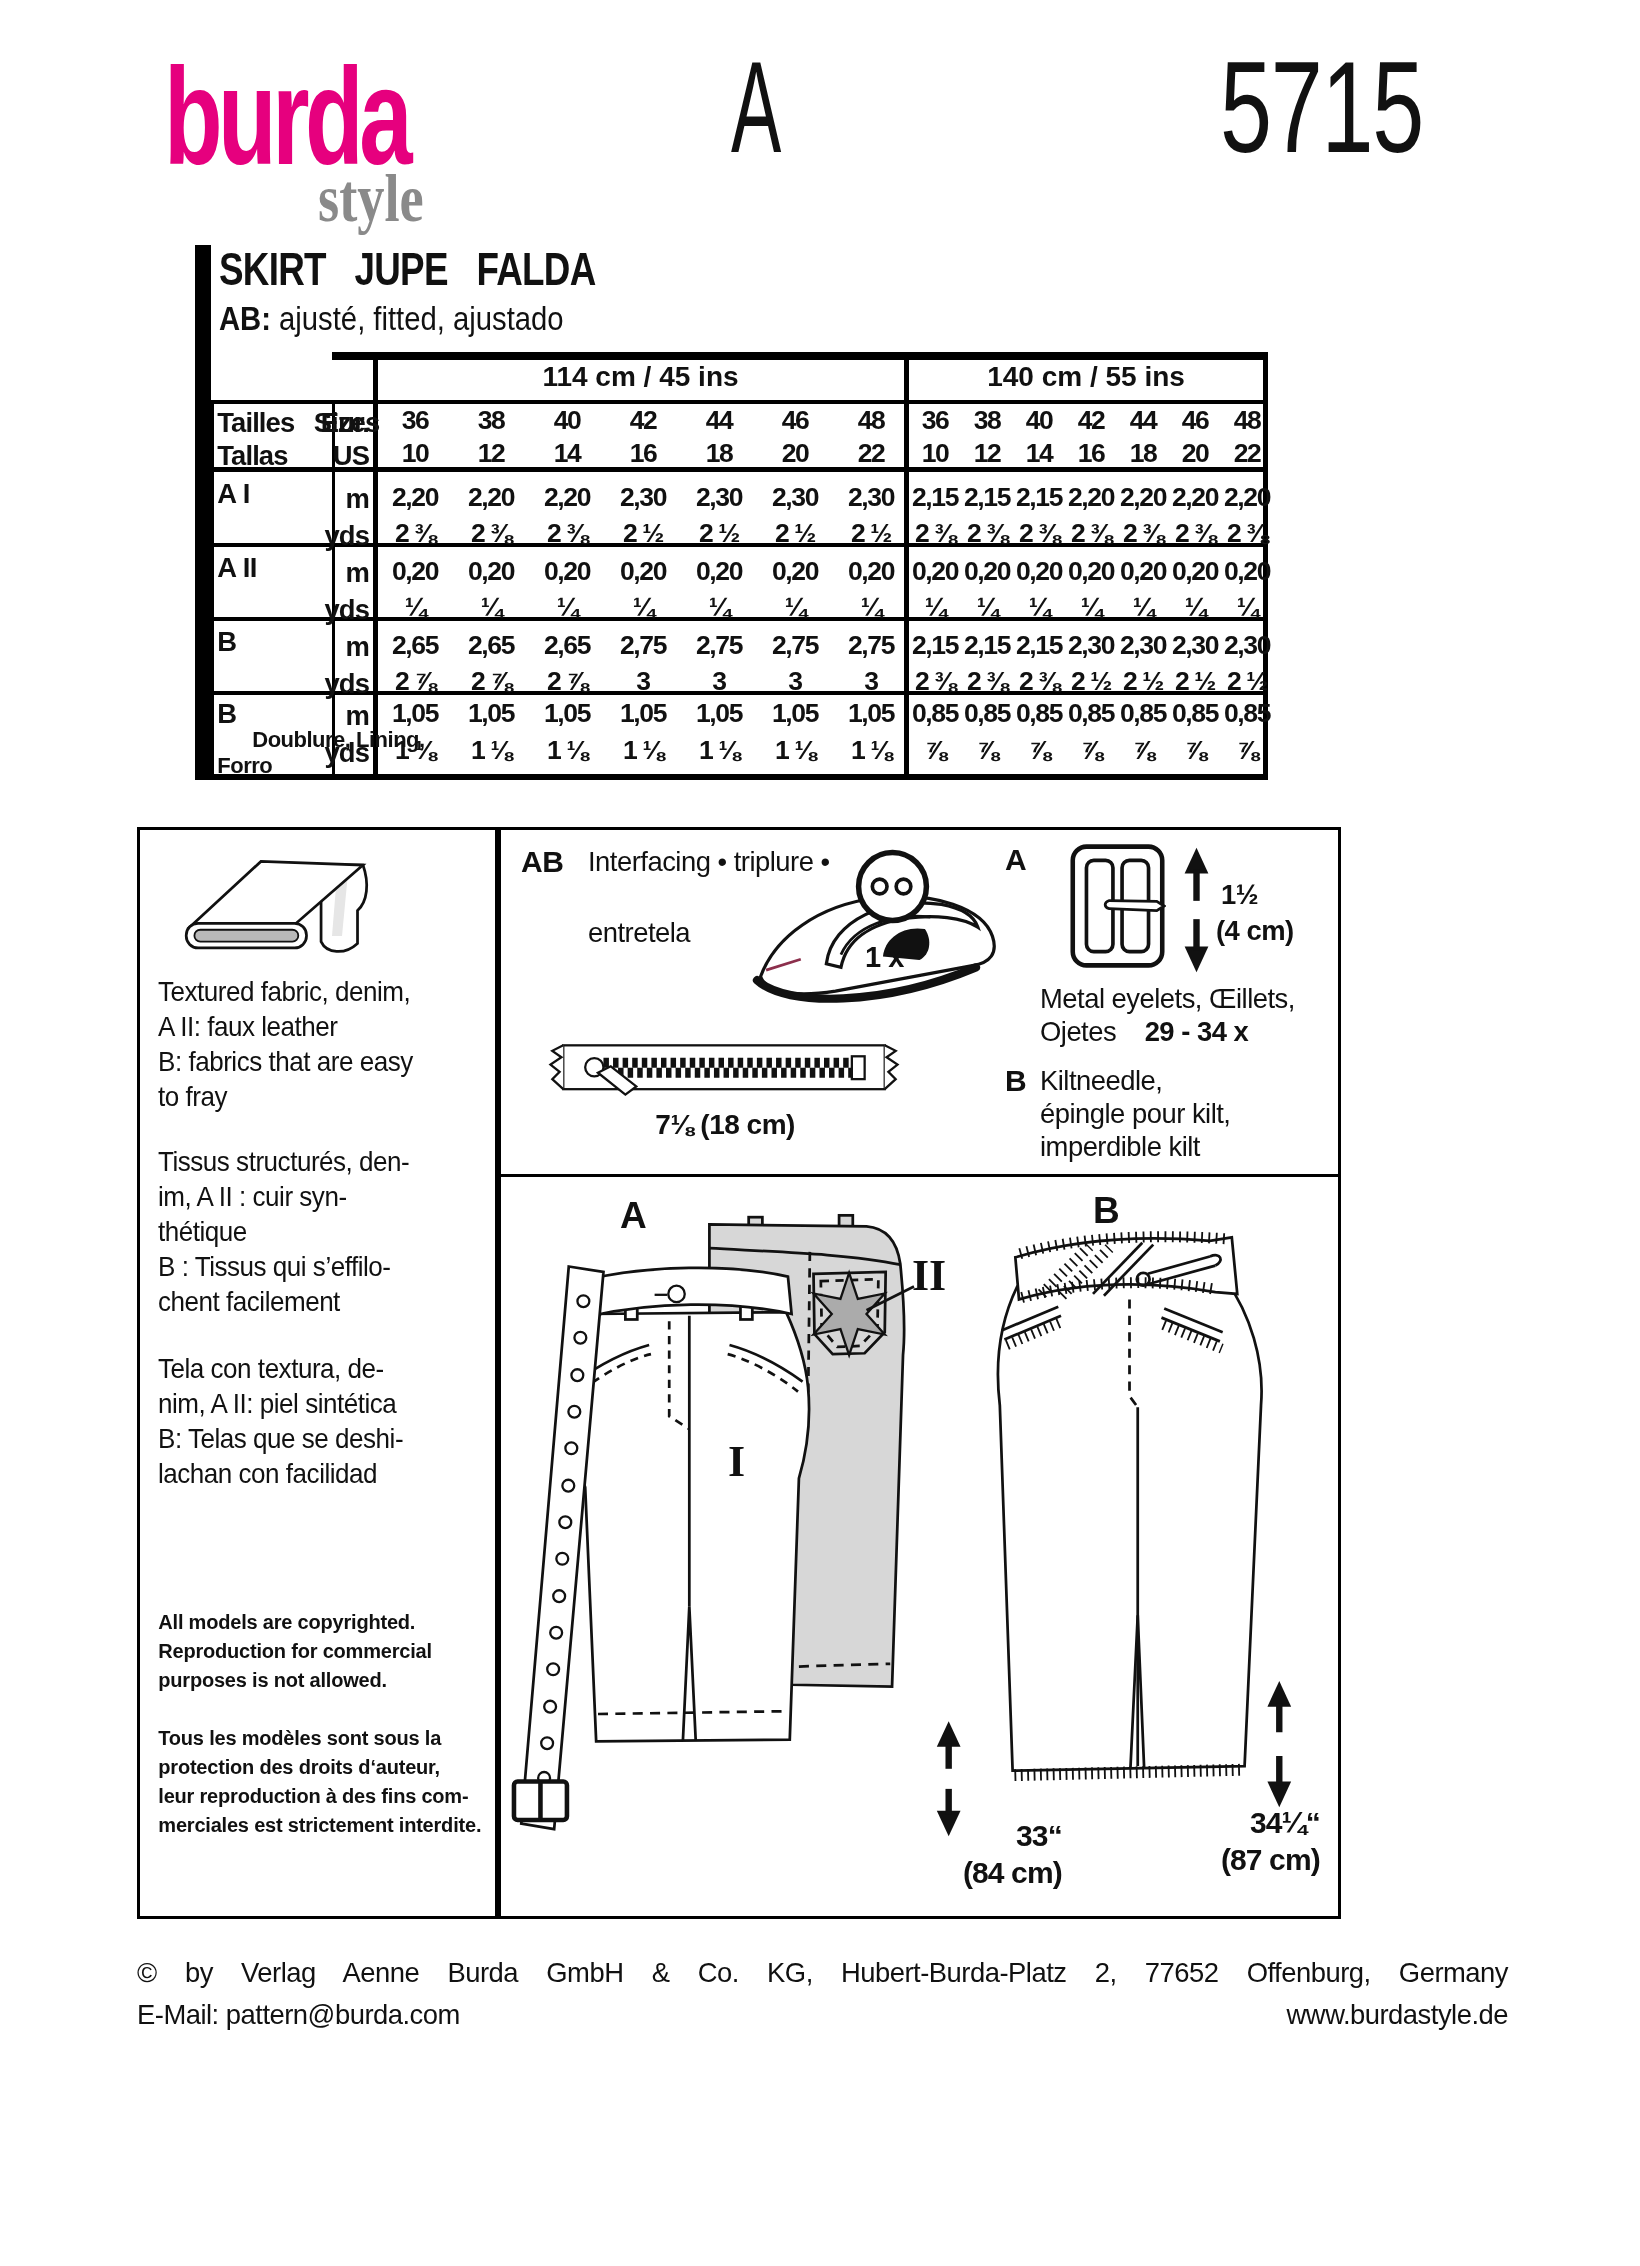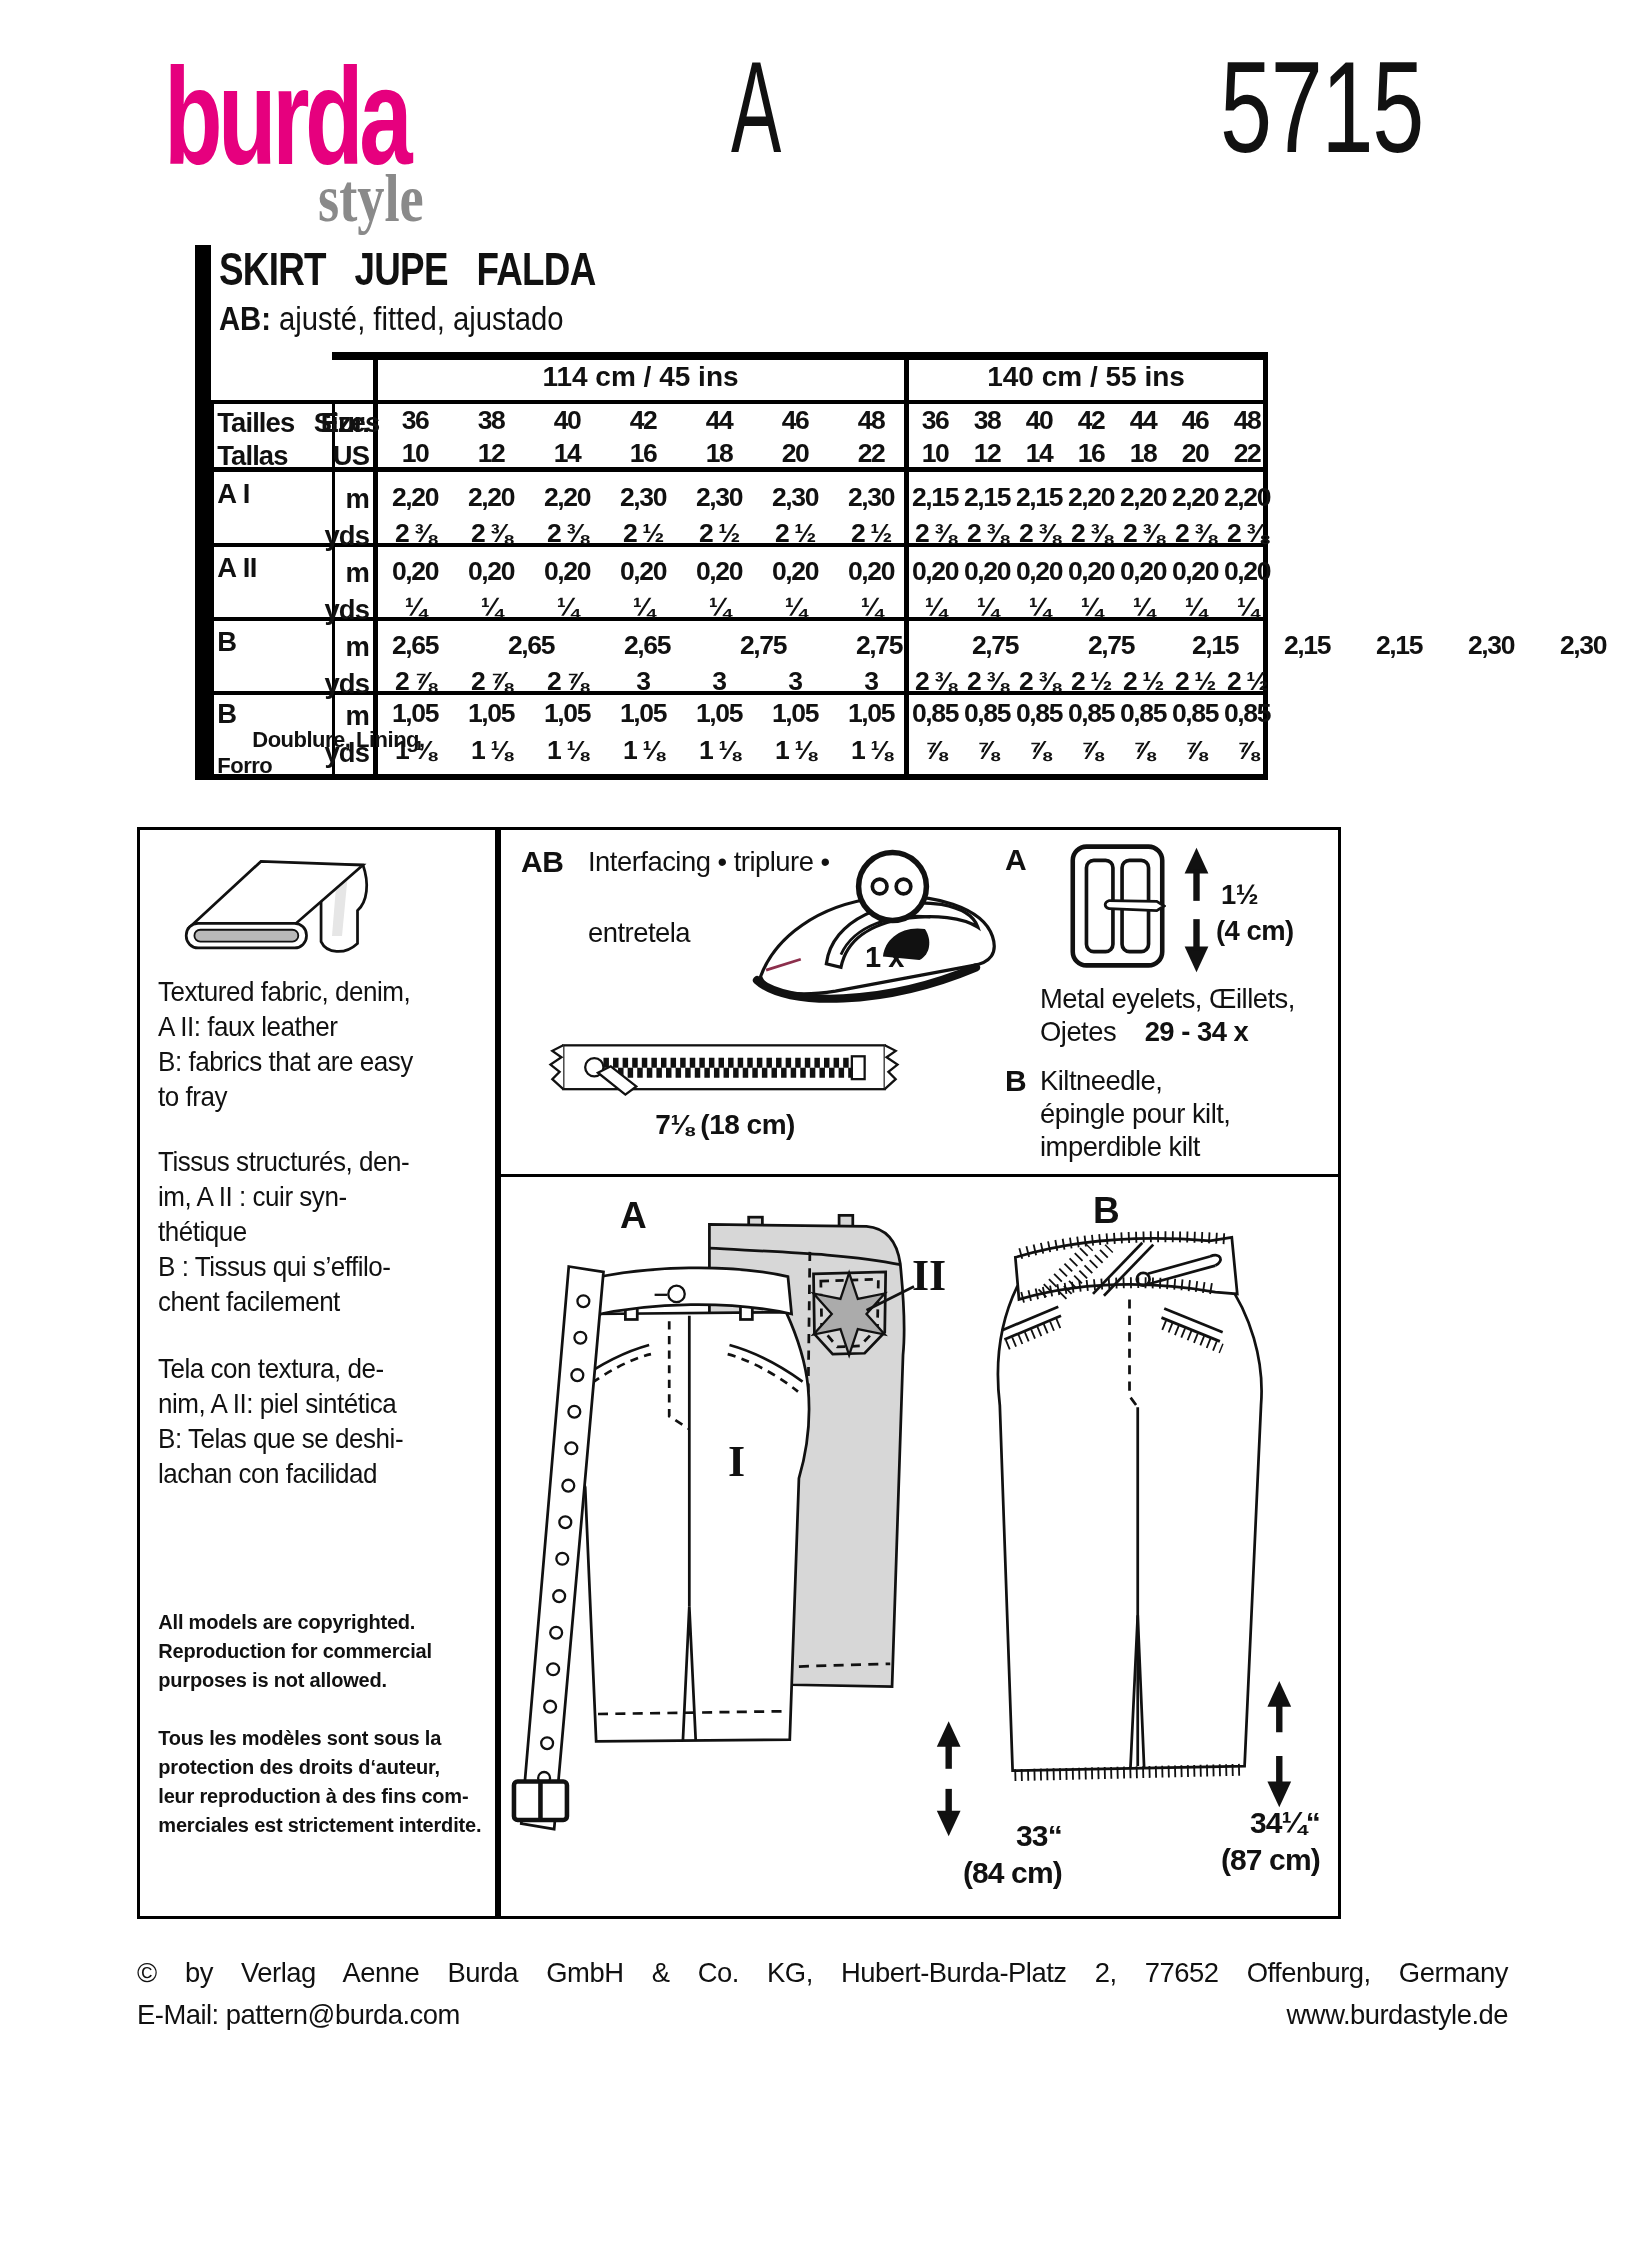--- a/index.html
+++ b/index.html
@@ -192,21 +192,21 @@
         <span>¼</span>
         <span>¼</span>
         <span>¼</span>
         <span>¼</span>
         <span>¼</span>
     </div>
 
     <div class="rlabel" style="top:276px;">B</div>
     <div class="unit" style="top:281px;">m</div>
     <div class="unit" style="top:318px;">yds</div>
-    <div class="grid" style="top:280px;gap:40px;">
+    <div class="grid" style="top:280px;">
       <span>2,65</span>
         <span>2,65</span>
         <span>2,65</span>
         <span>2,75</span>
         <span>2,75</span>
         <span>2,75</span>
         <span>2,75</span>
         <span>2,15</span>
         <span>2,15</span>
         <span>2,15</span>

